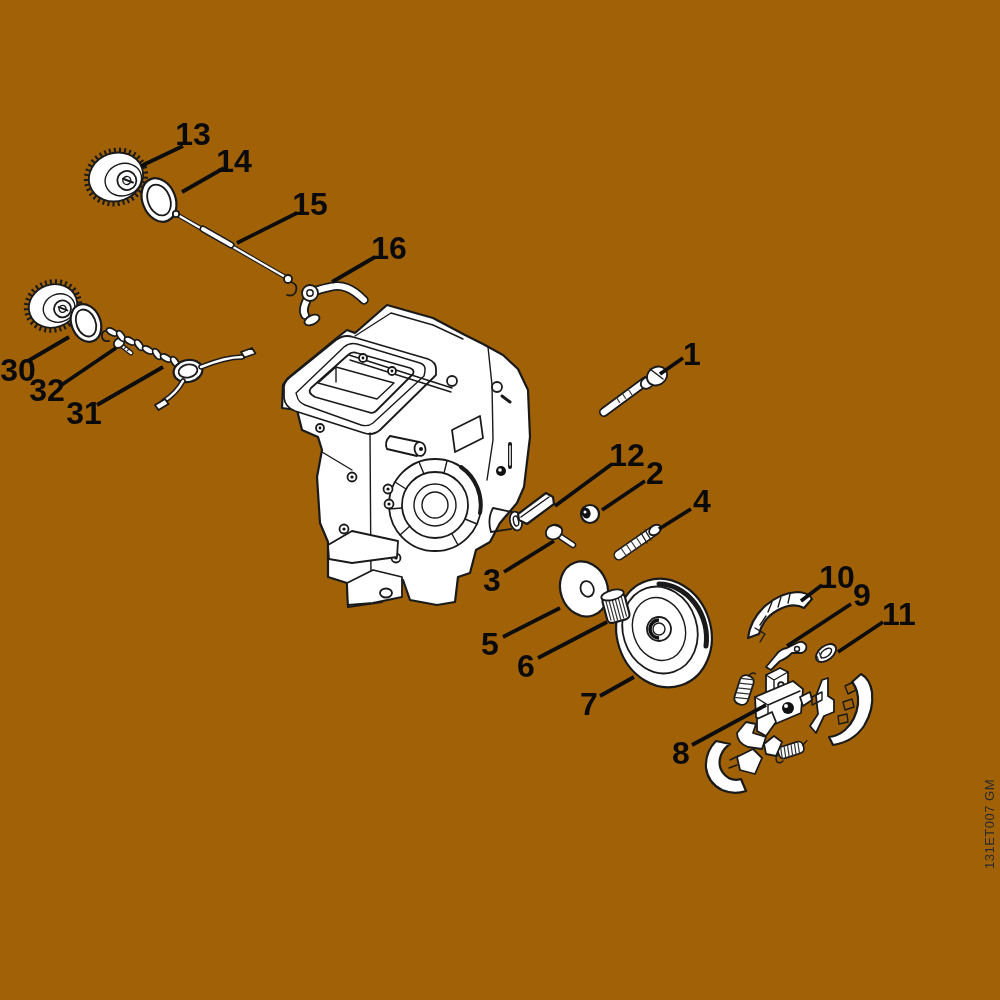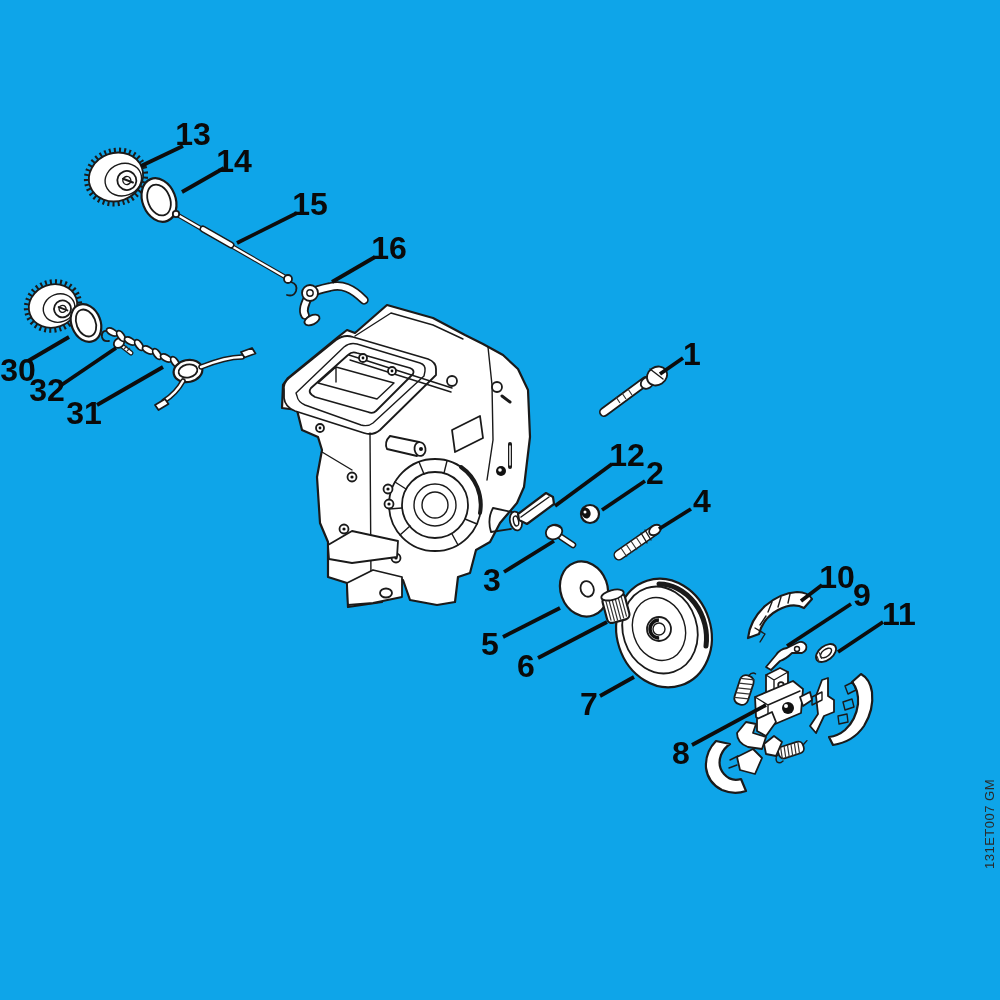--- a/index.html
+++ b/index.html
@@ -1,16 +1,16 @@
 <!DOCTYPE html>
 <html><head>
 <meta charset="utf-8">
 <style>
   html,body{margin:0;padding:0;background:#ffffff;}
-  #page{position:relative;width:1000px;height:1000px;background:#0ea5e9;overflow:hidden;}
+  #page{position:relative;width:1000px;height:1000px;background:#a16207;overflow:hidden;}
   svg{display:block}
   .ln{fill:none;stroke:#1a1a1a;stroke-width:1.8;stroke-linecap:round;stroke-linejoin:round;}
   .ln15{fill:none;stroke:#1a1a1a;stroke-width:1.4;stroke-linecap:round;stroke-linejoin:round;}
   .fw{fill:#ffffff;stroke:#1a1a1a;stroke-width:1.8;stroke-linejoin:round;}
   .fw2{fill:#ffffff;stroke:#1a1a1a;stroke-width:2.2;stroke-linejoin:round;}
   .dark{fill:#111111;stroke:none;}
   .tb{stroke:#1a1a1a;fill:none;stroke-linecap:round;}
   .tw{stroke:#ffffff;fill:none;stroke-linecap:round;}
   .knurl{fill:none;stroke:#1a1a1a;stroke-width:5;stroke-dasharray:2 3;}
   .rib{stroke:#333;stroke-width:1.2;fill:none;}

